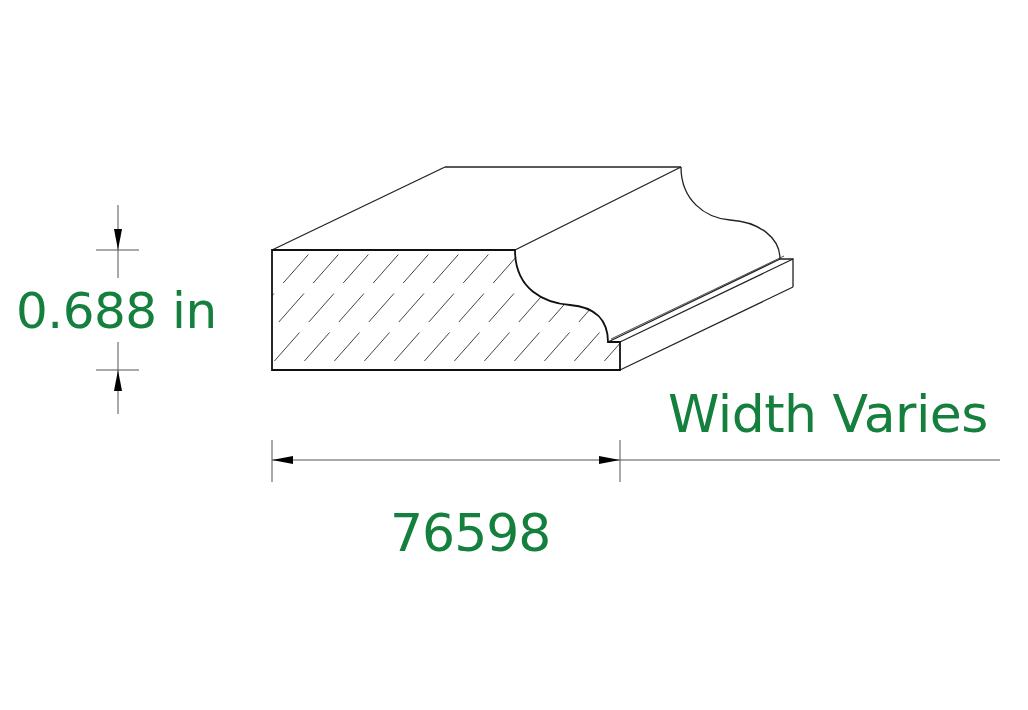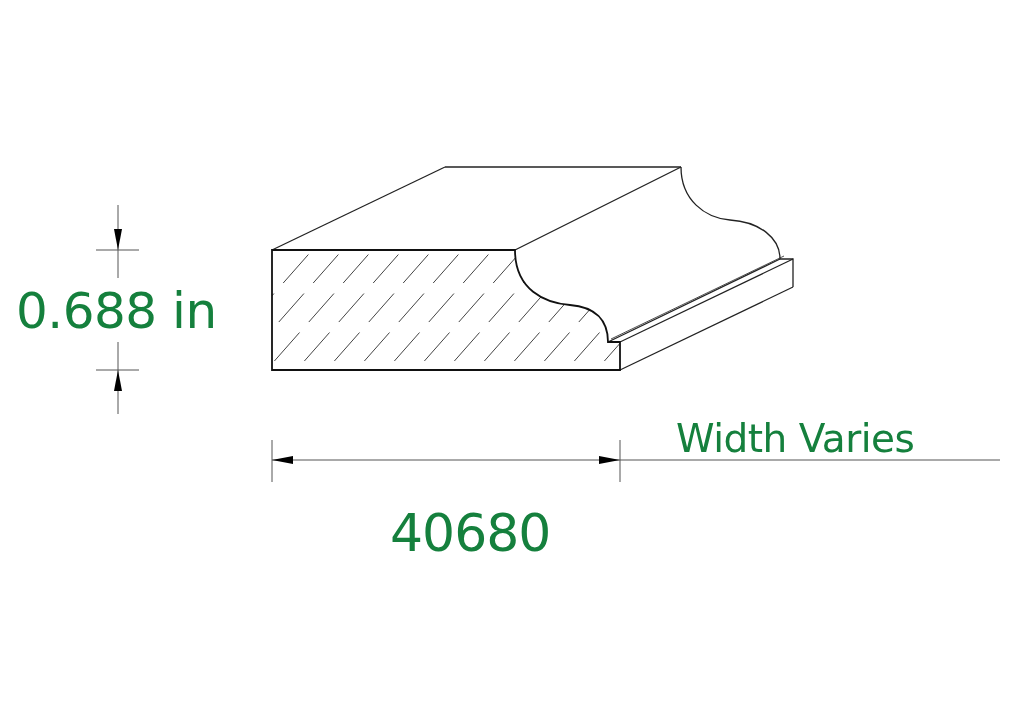--- a/index.html
+++ b/index.html
@@ -1,21 +1,21 @@
 <!DOCTYPE html>
 <html><head>
   <meta charset="utf-8">
   <style>
     html, body { margin: 0; padding: 0; background: #ffffff; }
     body { width: 1028px; height: 710px; position: relative; overflow: hidden; font-family: "DejaVu Sans", sans-serif; }
     svg#drawing { position: absolute; left: 0; top: 0; }
     .lbl { position: absolute; color: #15803d; white-space: nowrap; line-height: 1; }
     #lbl-thickness { left: 16px; top: 286px; font-size: 50px; letter-spacing: -0.5px; }
     #lbl-code { left: 390px; top: 507px; font-size: 52px; letter-spacing: -1px; }
-    #lbl-width { left: 668px; top: 419px; font-size: 39px; letter-spacing: -0.5px; margin-left: 8px; }
+    #lbl-width { left: 668px; top: 388px; font-size: 52px; letter-spacing: -0.5px; }
   </style>
 </head>
 <body>
 
 <svg id="drawing" width="1028" height="710" viewBox="0 0 1028 710" xmlns="http://www.w3.org/2000/svg">
   <defs>
     <clipPath id="face-clip">
       <path d="M272,250 L515,250 C515,290 545,303 570,305 C595,307 608,320 608,342 L620,342 L620,370 L272,370 Z"></path>
     </clipPath>
   </defs>
@@ -67,14 +67,14 @@
   <g stroke="#555" stroke-width="1" fill="#000">
     <line x1="272" y1="440" x2="272" y2="482"></line>
     <line x1="620" y1="440" x2="620" y2="482"></line>
     <line x1="272" y1="460" x2="1000" y2="460"></line>
     <path d="M272,460 L293,456 L293,464 Z" stroke="none"></path>
     <path d="M620,460 L599,456 L599,464 Z" stroke="none"></path>
   </g>
 </svg>
 
 <div class="lbl" id="lbl-thickness">0.688 in</div>
-<div class="lbl" id="lbl-code">40680</div>
+<div class="lbl" id="lbl-code">76598</div>
 <div class="lbl" id="lbl-width">Width Varies</div>
 
 </body></html>

